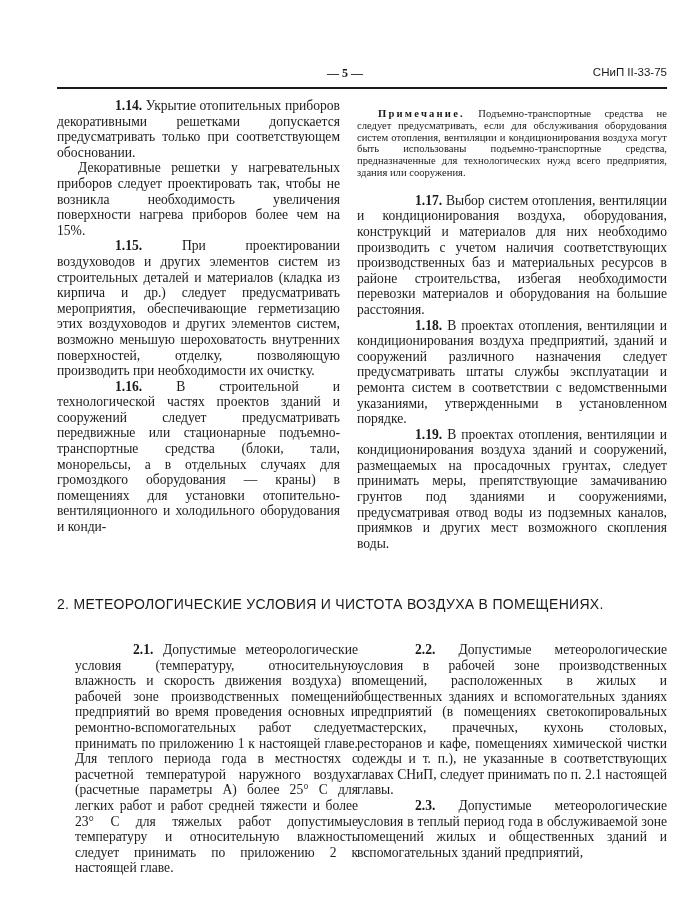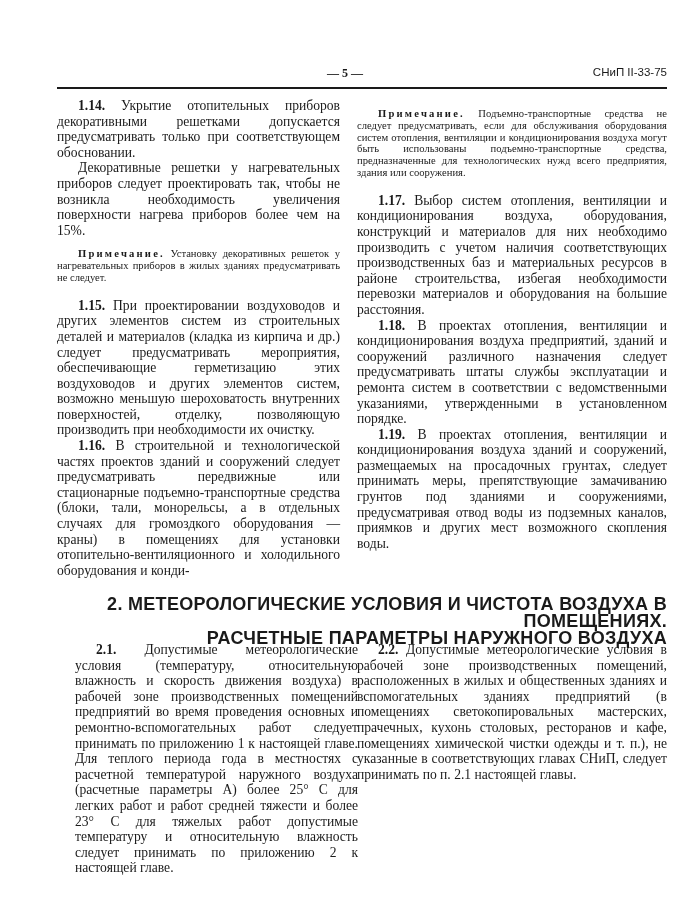--- a/index.html
+++ b/index.html
@@ -8,57 +8,56 @@
   .header { position:absolute; top:66px; left:57px; width:610px; height:20px; }
   .page-num { position:absolute; left:270px; top:0; font-size:12px; font-weight:bold; }
   .doc-code { position:absolute; right:0; top:0; font-size:11.5px; font-weight:normal;
               font-family:"Liberation Sans","DejaVu Sans",sans-serif; }
   .rule { position:absolute; top:87px; left:57px; width:610px; height:2px; background:#1a1a1a; }
   .col { position:absolute; font-size:13.6px; line-height:15.6px; text-align:justify; }
   .col-left { left:57px; width:283px; top:98px; }
   .col-right { left:357px; width:310px; top:98px; }
   .para { margin:0; text-indent:0; }
   .para.ind { text-indent:21px; }
-  .num { font-weight:bold; }
+  .num { font-weight:bold;margin-left:37px; }
   .note { font-size:10.6px; line-height:11.8px; margin:10px 0 14px 0; text-indent:21px; text-align:justify; }
   .note-label { letter-spacing:2.2px;font-weight:bold; }
-  .section-title { position:absolute; top:596px; left:57px; width:610px; text-align:right;
-                   font-family:"Liberation Sans","DejaVu Sans",sans-serif; font-weight:bold;
-                   font-size:18px; line-height:17px; letter-spacing:0.3px; }
+  .section-title { position:absolute; top:596px; left:57px; width:610px; text-align:left;
+                   font-family:"Liberation Sans","DejaVu Sans",sans-serif; font-weight:normal;
+                   font-size:14px; line-height:17px; letter-spacing:0.3px; }
   .col2-left { left:75px; width:283px; top:642px; }
   .col2-right { left:357px; width:310px; top:642px; }
 </style>
 </head>
 <body>
 
 <div class="header">
   <span class="page-num">— 5 —</span>
   <span class="doc-code">СНиП II-33-75</span>
 </div>
 <div class="rule"></div>
 
 <div class="col col-left">
   <p class="para ind"><span class="num">1.14.</span><span> Укрытие отопительных приборов декоративными решетками допускается предусматривать только при соответствующем обосновании.</span></p>
   <p class="para ind">Декоративные решетки у нагревательных приборов следует проектировать так, чтобы не возникла необходимость увеличения поверхности нагрева приборов более чем на 15%.</p>
-  <p class="note"><span class="note-label">Примечание.</span><span> Установку декоративных решеток у нагревательных приборов в жилых зданиях предусматривать не следует.</span></p>
   <p class="para ind"><span class="num">1.15.</span><span> При проектировании воздуховодов и других элементов систем из строительных деталей и материалов (кладка из кирпича и др.) следует предусматривать мероприятия, обеспечивающие герметизацию этих воздуховодов и других элементов систем, возможно меньшую шероховатость внутренних поверхностей, отделку, позволяющую производить при необходимости их очистку.</span></p>
   <p class="para ind"><span class="num">1.16.</span><span> В строительной и технологической частях проектов зданий и сооружений следует предусматривать передвижные или стационарные подъемно-транспортные средства (блоки, тали, монорельсы, а в отдельных случаях для громоздкого оборудования — краны) в помещениях для установки отопительно-вентиляционного и холодильного оборудования и конди-</span></p>
 </div>
 
 <div class="col col-right">
   <p class="note"><span class="note-label">Примечание.</span><span> Подъемно-транспортные средства не следует предусматривать, если для обслуживания оборудования систем отопления, вентиляции и кондиционирования воздуха могут быть использованы подъемно-транспортные средства, предназначенные для технологических нужд всего предприятия, здания или сооружения.</span></p>
   <p class="para ind"><span class="num">1.17.</span><span> Выбор систем отопления, вентиляции и кондиционирования воздуха, оборудования, конструкций и материалов для них необходимо производить с учетом наличия соответствующих производственных баз и материальных ресурсов в районе строительства, избегая необходимости перевозки материалов и оборудования на большие расстояния.</span></p>
   <p class="para ind"><span class="num">1.18.</span><span> В проектах отопления, вентиляции и кондиционирования воздуха предприятий, зданий и сооружений различного назначения следует предусматривать штаты службы эксплуатации и ремонта систем в соответствии с ведомственными указаниями, утвержденными в установленном порядке.</span></p>
   <p class="para ind"><span class="num">1.19.</span><span> В проектах отопления, вентиляции и кондиционирования воздуха зданий и сооружений, размещаемых на просадочных грунтах, следует принимать меры, препятствующие замачиванию грунтов под зданиями и сооружениями, предусматривая отвод воды из подземных каналов, приямков и других мест возможного скопления воды.</span></p>
 </div>
 
 <div class="section-title">
   <div>2. МЕТЕОРОЛОГИЧЕСКИЕ УСЛОВИЯ И ЧИСТОТА ВОЗДУХА В ПОМЕЩЕНИЯХ.</div>
-  <div>РАСЧЕТНЫЕ ПАРАМЕТРЫ НАРУЖНОГО ВОЗДУХА</div>
 </div>
 
 <div class="col col2-left">
   <p class="para ind"><span class="num">2.1.</span><span> Допустимые метеорологические условия (температуру, относительную влажность и скорость движения воздуха) в рабочей зоне производственных помещений предприятий во время проведения основных и ремонтно-вспомогательных работ следует принимать по приложению 1 к настоящей главе. Для теплого периода года в местностях с расчетной температурой наружного воздуха (расчетные параметры А) более 25° С для легких работ и работ средней тяжести и более 23° С для тяжелых работ допустимые температуру и относительную влажность следует принимать по приложению 2 к настоящей главе.</span></p>
 </div>
 
 <div class="col col2-right">
   <p class="para ind"><span class="num">2.2.</span><span> Допустимые метеорологические условия в рабочей зоне производственных помещений, расположенных в жилых и общественных зданиях и вспомогательных зданиях предприятий (в помещениях светокопировальных мастерских, прачечных, кухонь столовых, ресторанов и кафе, помещениях химической чистки одежды и т. п.), не указанные в соответствующих главах СНиП, следует принимать по п. 2.1 настоящей главы.</span></p>
+  <p class="para ind"><span class="num">2.3.</span><span> Допустимые метеорологические условия в теплый период года в обслуживаемой зоне помещений жилых и общественных зданий и вспомогательных зданий предприятий,</span></p>
 </div>
 
 </body></html>

